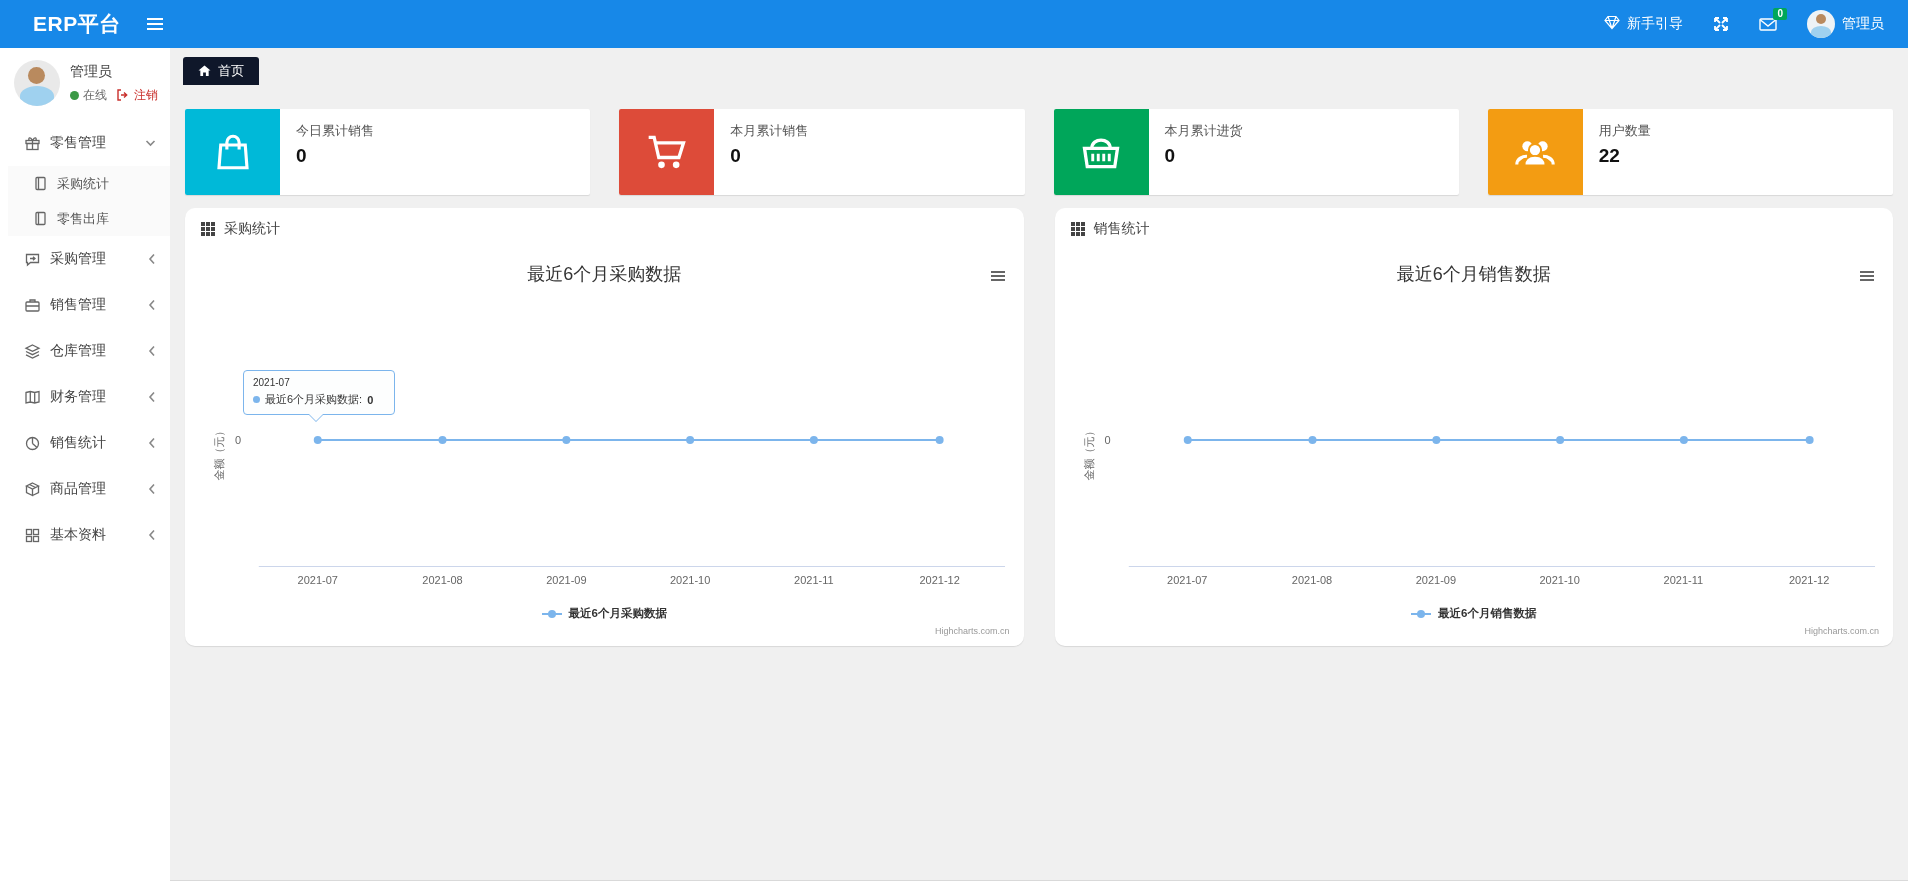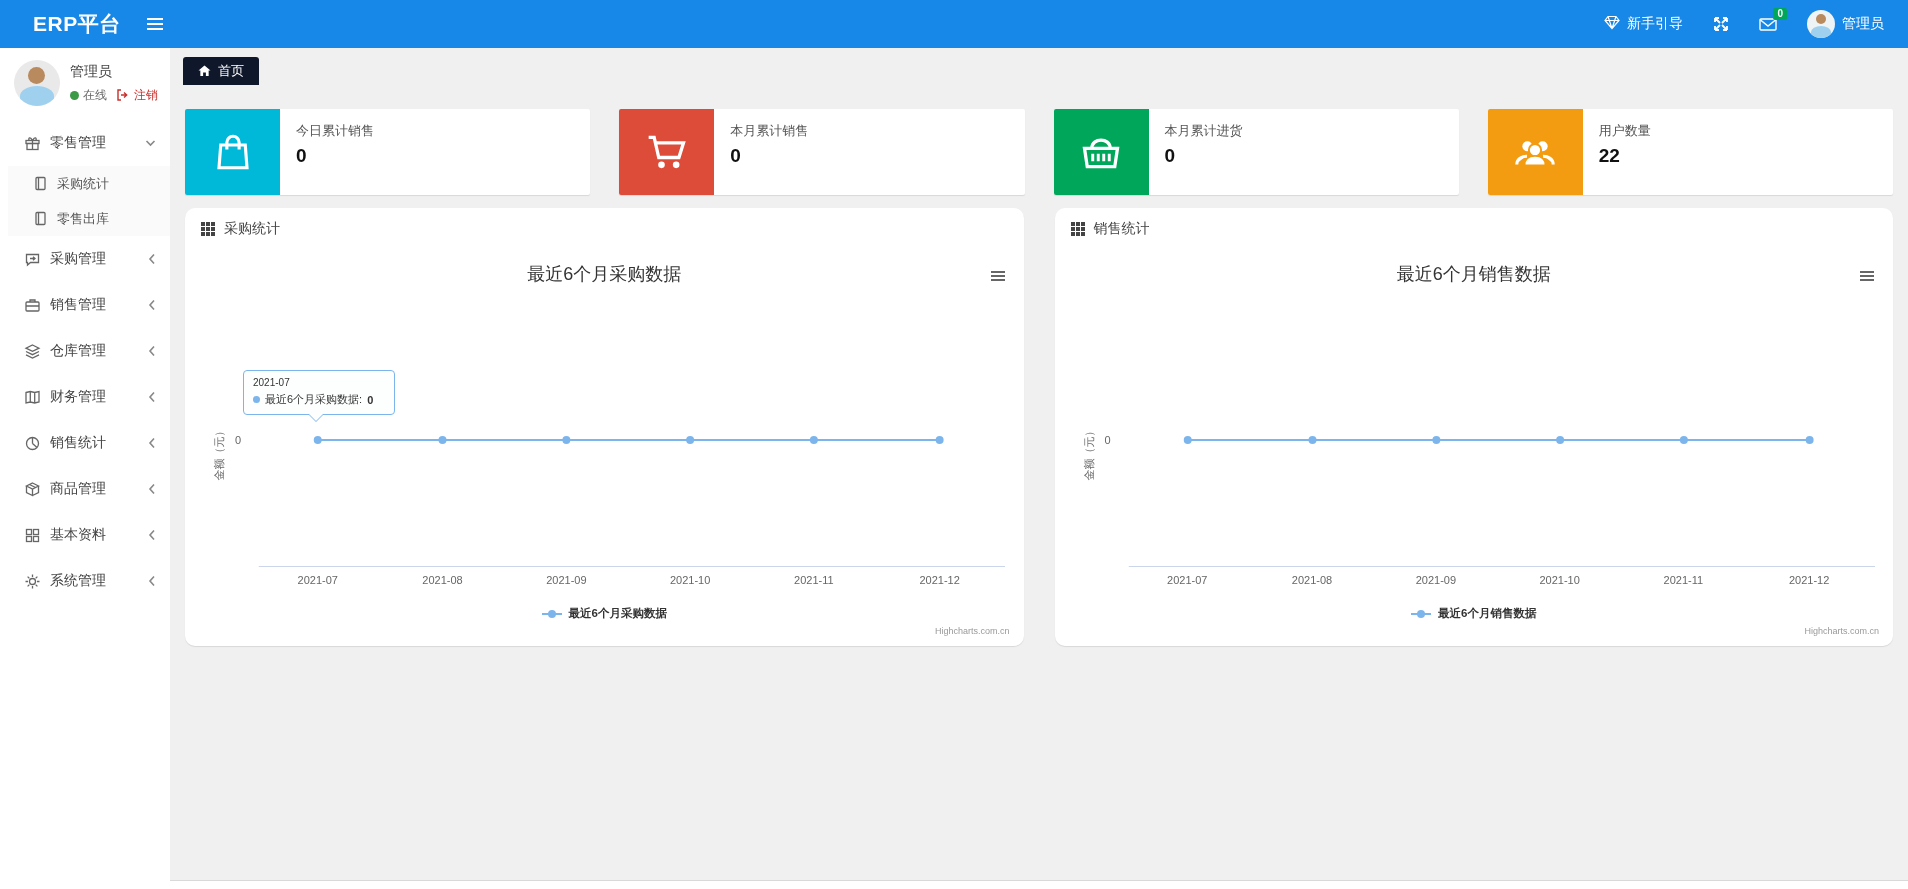--- a/index.html
+++ b/index.html
@@ -292,34 +292,20 @@
             </svg>
         </span>
         <span>基本资料</span>
         <span class="chev">
             <svg width="8" height="12" viewBox="0 0 8 12">
               <polyline points="6,1.5 2,6 6,10.5"></polyline>
             </svg>
           </span>
       </li>
 
-      <li class="menu-item">
-        <span class="mi">
-          <svg class="ic" width="17" height="17" viewBox="0 0 17 17">
-              <circle cx="8.5" cy="8.5" r="3"></circle>
-              <path d="M8.5 1.5 V4 M8.5 13 V15.5 M1.5 8.5 H4 M13 8.5 H15.5 M3.6 3.6 L5.4 5.4 M11.6 11.6 L13.4 13.4 M13.4 3.6 L11.6 5.4 M5.4 11.6 L3.6 13.4"></path>
-            </svg>
-        </span>
-        <span>系统管理</span>
-        <span class="chev">
-            <svg width="8" height="12" viewBox="0 0 8 12">
-              <polyline points="6,1.5 2,6 6,10.5"></polyline>
-            </svg>
-          </span>
-      </li>
     </ul>
   </div>
 
   <div class="main">
 
     <div class="tab-row">
       <span class="tab" style="background: #0f172a;">
         <svg width="13" height="12" viewBox="0 0 14 13">
             <path d="M7 0.5 L13.5 6 H11.5 V12 H8.5 V8 H5.5 V12 H2.5 V6 H0.5 Z"></path>
           </svg>

